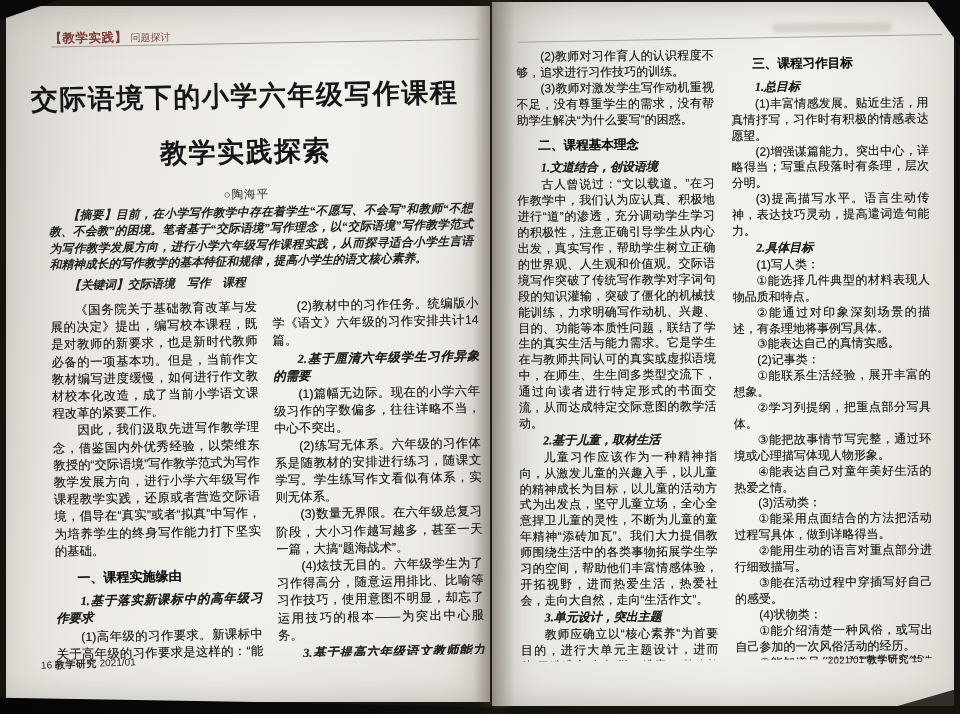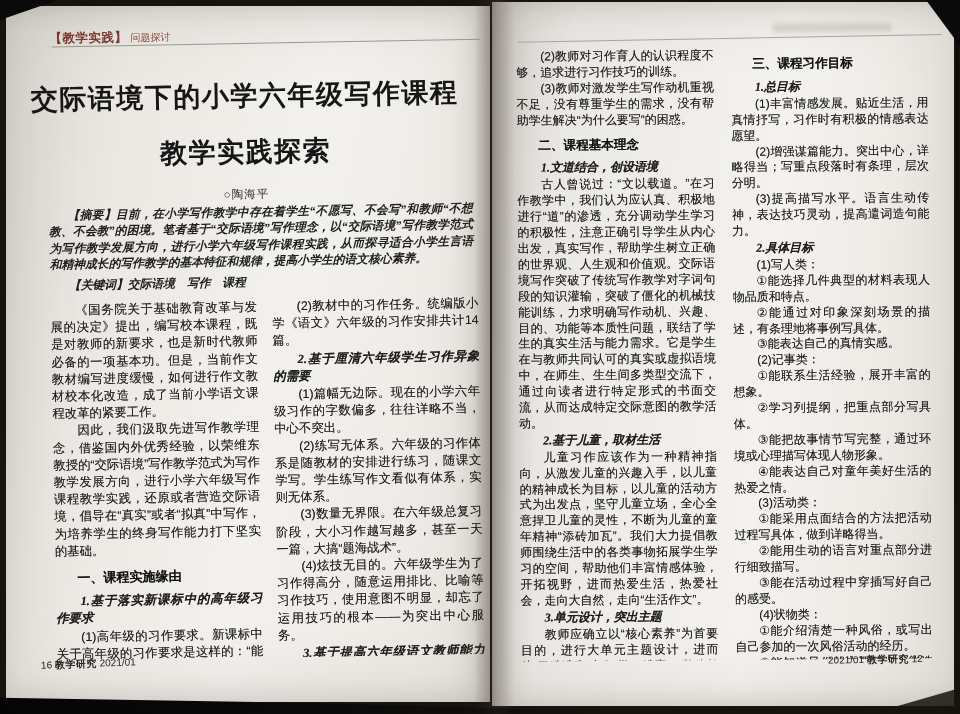--- a/index.html
+++ b/index.html
@@ -166,21 +166,21 @@
             <div class="p para">③能在活动过程中穿插写好自己的感受。</div>
             <div class="p para">(4)状物类：</div>
             <div class="p para">①能介绍清楚一种风俗，或写出自己参加的一次风俗活动的经历。</div>
             <div class="p para">②能知道风俗的主要特点，能选择具有突出风俗特点的材料来写。</div>
           </div>
       </div>
 
       <div class="footer footer-r">
         <span>2021/01</span>
         <span class="journal">教学研究</span>
-        <span>12</span>
+        <span>15</span>
       </div>
     </div>
   </div>
 
   <div class="spine"></div>
   <div class="corner-tl"></div>
   <div class="corner-tr"></div>
   <div class="bottom-band"></div>
   <div class="corner-br"></div>
   <div class="right-edge"></div>

